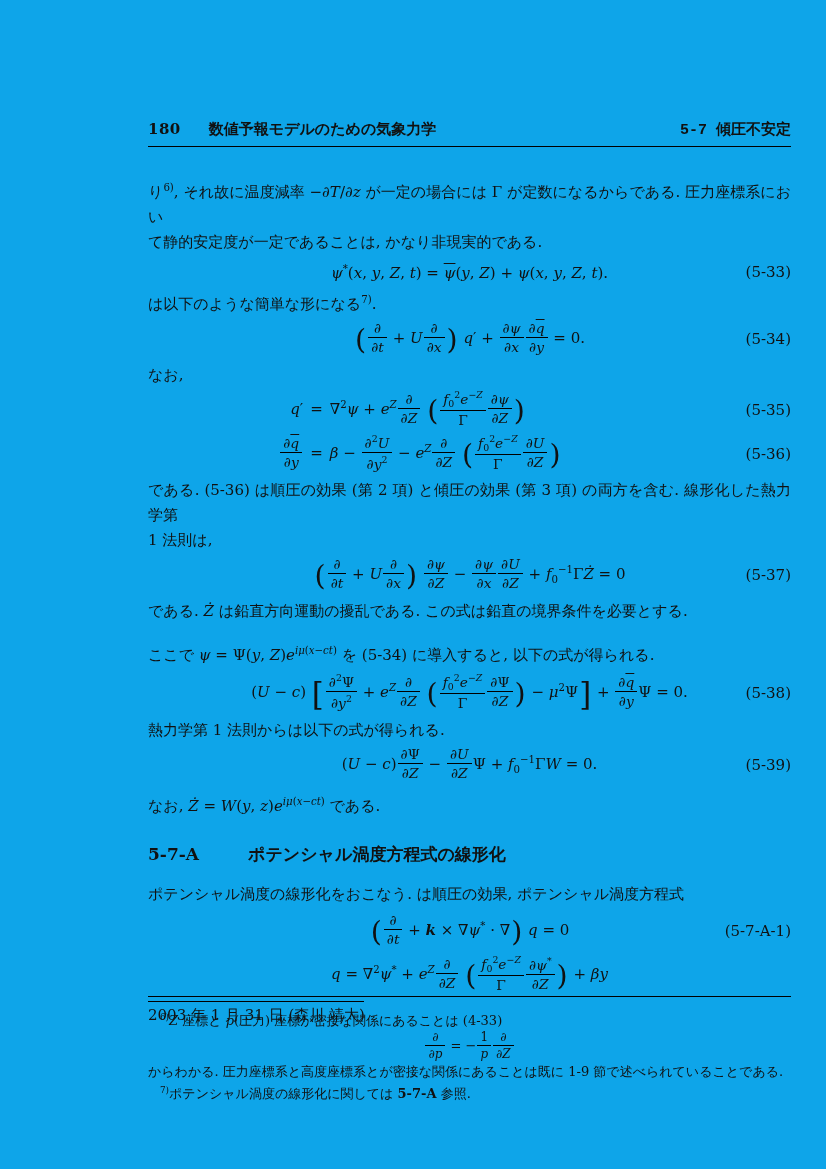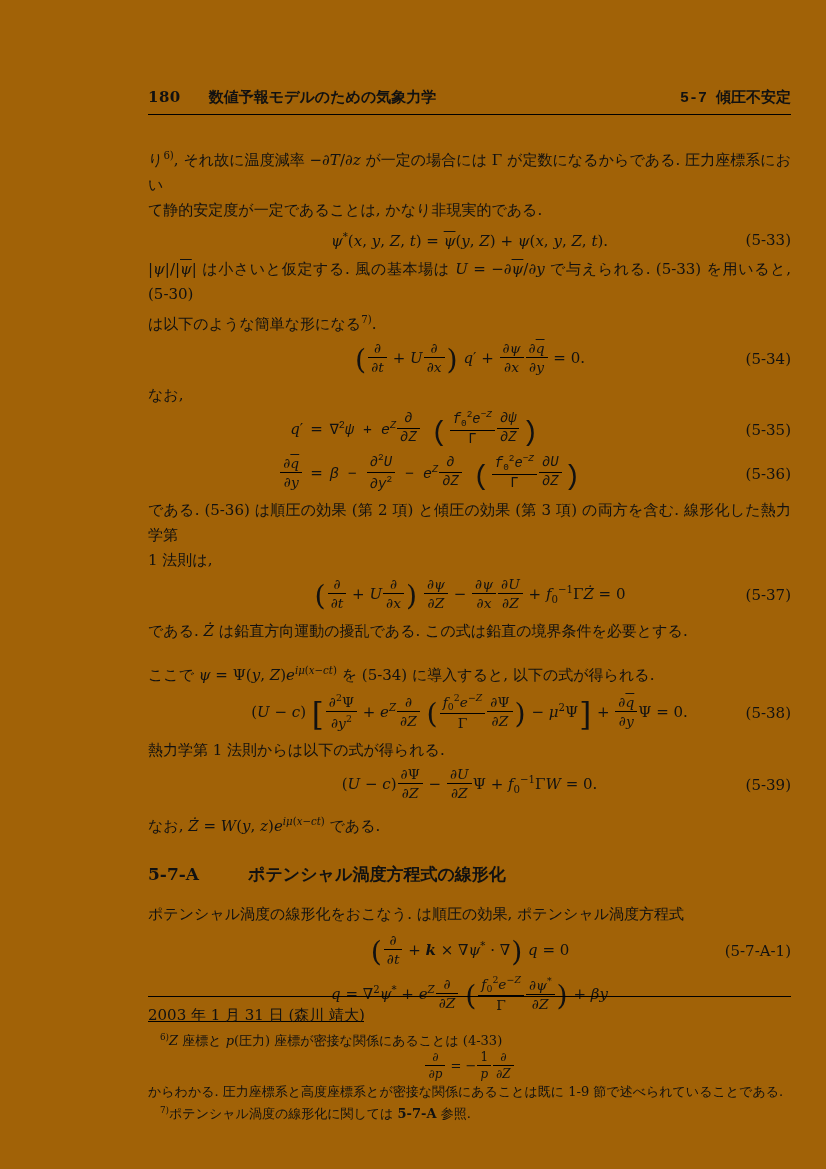--- a/index.html
+++ b/index.html
@@ -1,34 +1,34 @@
 <!DOCTYPE html>
 <html><head>
 <meta charset="utf-8">
 <style>
   html,body{margin:0;padding:0;background:#fff;}
   .page{
     position:relative;
     width:826px;height:1169px;
-    background:#a16207;
+    background:#0ea5e9;
     color:#111;
     font-family:"DejaVu Serif","Liberation Serif",serif;
     font-size:15px;
     overflow:hidden;
   }
   .content{position:absolute;left:148px;top:88px;width:643px;}
   
   .pagehead{
     display:flex;align-items:baseline;
     border-bottom:1.5px solid #000;
     padding-bottom:7px;
     font-weight:bold;
   }
   .pnum{margin-right:28px;letter-spacing:.5px;}
-  .btitle{flex:1;}
+  .btitle{flex:1;margin-top:32px;}
   .sect{text-align:right;font-family:Liberation Mono, monospace;}
   
   .para{line-height:25px;text-align:justify;}
   .mt28{margin-top:28px}.mt22{margin-top:22px}
   .mt14{margin-top:14px}.mt12{margin-top:12px}
   .mt4{margin-top:4px}.mt2{margin-top:2px}
   i{font-style:italic;}
   sup{font-size:0.68em;}
   sub{font-size:0.68em;}
   .ov{text-decoration:overline;}
@@ -48,21 +48,21 @@
   .fr{
     display:inline-block;vertical-align:middle;
     text-align:center;font-size:0.92em;line-height:1.18;
     position:relative;top:-0.1em;margin:0 1px;
   }
   .fr .n{display:block;padding:0 3px 1px;}
   .fr .d{display:block;border-top:1px solid #000;padding:1px 3px 0;}
   .bp{font-size:1.9em;line-height:.9;vertical-align:-0.22em;font-weight:400;margin:0 1px;}
   .bk{font-size:2.05em;line-height:.9;vertical-align:-0.26em;font-weight:400;margin:0 1px;}
   .lhs{display:inline-block;width:46px;text-align:right;margin-right:7px;}
-  .rhs{display:inline-block;width:352px;text-align:left;margin-left:7px;font-family:Liberation Mono, monospace;}
+  .rhs{display:inline-block;width:352px;text-align:left;margin-left:7px;}
   
   .subhead{display:flex;font-weight:bold;font-size:17px;line-height:27px;}
   .subhead .hnum{width:100px;}
   
   .fnblock{font-size:13px;line-height:19px;}
   .fnrule{width:216px;border-top:1px solid #000;margin-bottom:6px;}
   .fnindent{padding-left:12px;}
   .fneq{min-height:32px;font-size:13px;}
   
   .pagefoot{
@@ -85,21 +85,20 @@
 
     <div class="para mt28">り<sup>6)</sup>, それ故に温度減率 −∂<i>T</i>/∂<i>z</i> が一定の場合には Γ が定数になるからである. 圧力座標系におい</div>
     <div class="para">て静的安定度が一定であることは, かなり非現実的である.</div>
 
 
     <div class="eqrow small mt2">
       <div class="eqbody"><i>ψ</i><sup>*</sup>(<i>x</i>, <i>y</i>, <i>Z</i>, <i>t</i>) = <span class="ov"><i>ψ</i></span>(<i>y</i>, <i>Z</i>) + <i>ψ</i>(<i>x</i>, <i>y</i>, <i>Z</i>, <i>t</i>).</div>
       <div class="eqno">(5-33)</div>
     </div>
 
-    <div class="para mt2">|<i>ψ</i>|/|<span class="ov"><i>ψ</i></span>| は小さいと仮定する. 風の基本場は <i>U</i> = −∂<span class="ov"><i>ψ</i></span>/∂<i>y</i> で与えられる. (5-33) を用いると, (5-30)</div>
     <div class="para">は以下のような簡単な形になる<sup>7)</sup>.</div>
 
     <div class="eqrow">
       <div class="eqbody"><span class="bp">(</span><span class="fr"><span class="n">∂</span><span class="d">∂<i>t</i></span></span> + <i>U</i><span class="fr"><span class="n">∂</span><span class="d">∂<i>x</i></span></span><span class="bp">)</span> <i>q</i>′ + <span class="fr"><span class="n">∂<i>ψ</i></span><span class="d">∂<i>x</i></span></span><span class="fr"><span class="n">∂<span class="ov"><i>q</i></span></span><span class="d">∂<i>y</i></span></span> = 0.</div>
       <div class="eqno">(5-34)</div>
     </div>
 
     <div class="para mt2">なお,</div>
 
     <div class="eqrow">

